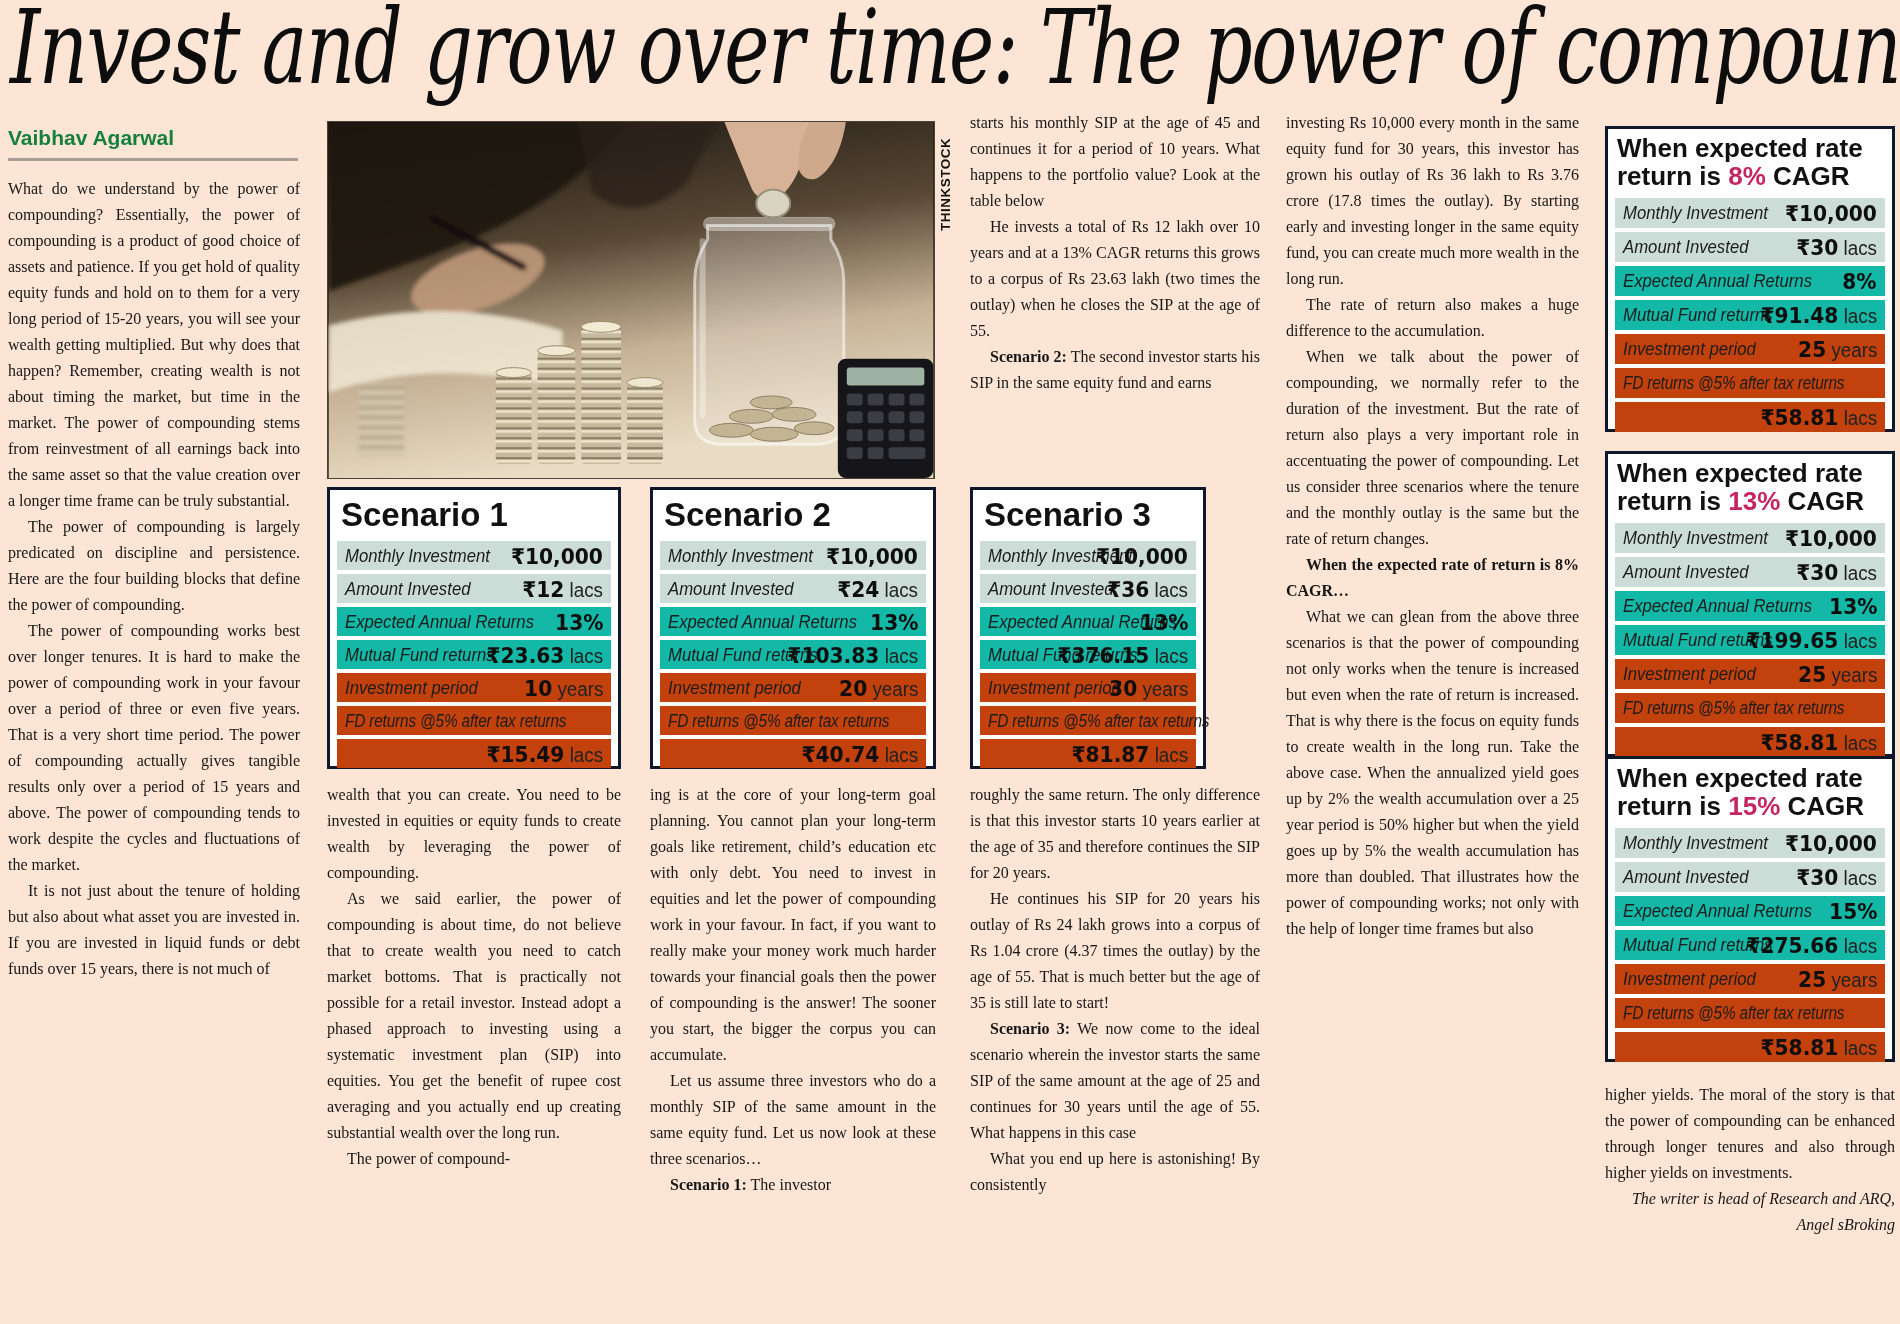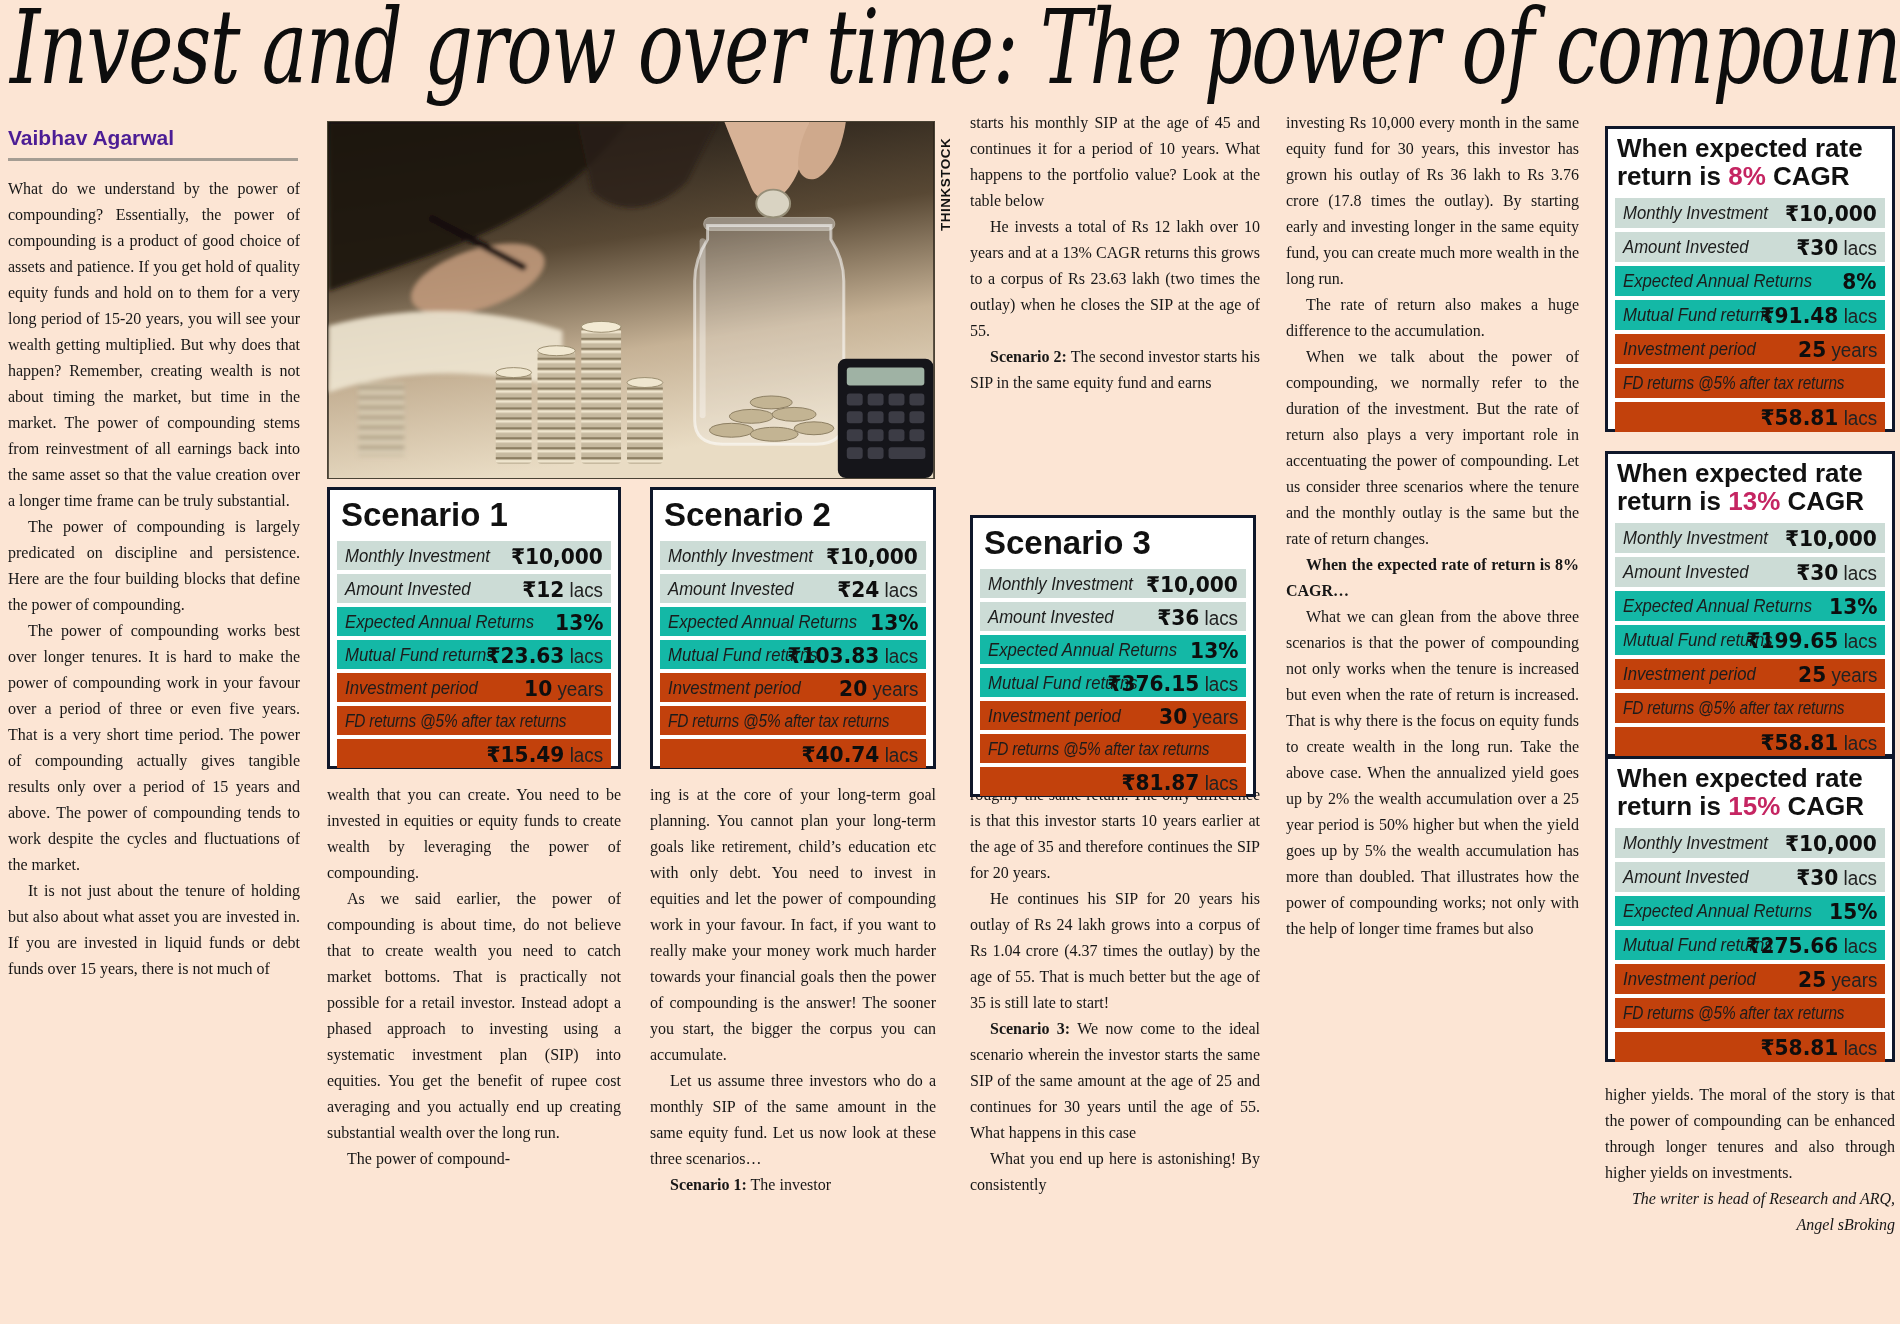--- a/index.html
+++ b/index.html
@@ -3,21 +3,21 @@
 <meta charset="utf-8">
 <style>
   html,body{margin:0;padding:0;background:#fff;}
   #page{position:relative;width:1900px;height:1324px;background:#fce5d4;overflow:hidden;
         font-family:"Liberation Serif",serif;color:#161616;}
   
   #headline{position:absolute;left:10px;top:-12px;font:italic 102px "DejaVu Serif",serif;
             color:#0d0d0d;white-space:nowrap;transform:scaleX(.75);transform-origin:left top;
             letter-spacing:-2px;}
   
-  #byline{position:absolute;left:8px;top:126px;font:700 21px "Liberation Sans",sans-serif;color:#4c1d95;}
+  #byline{position:absolute;left:8px;top:126px;font:700 21px "Liberation Sans",sans-serif;color:#15803d;}
   #byline-rule{position:absolute;left:8px;top:158px;width:290px;height:3px;background:#a59d93;}
   
   .colx{position:absolute;overflow:hidden;text-align:justify;}
   .para{margin:0;font-size:16px;line-height:26px;}
   .para.indent{text-indent:20px;}
   .para.boldp{font-weight:700;}
   .para.credit{font-style:italic;text-align:right;text-indent:0;}
   .para b{font-weight:700;}
   #col1{left:8px;top:176px;width:292px;height:1146px;}
   #col2{left:327px;top:782px;width:294px;height:540px;}
@@ -31,21 +31,21 @@
          box-sizing:border-box;background:#2a2018;}
   #photo svg{display:block;}
   #credit{position:absolute;left:938px;top:121px;height:110px;writing-mode:vertical-rl;
           transform:rotate(180deg);font:700 13.5px "Liberation Sans",sans-serif;color:#111;
           letter-spacing:.5px;}
   
   .tbl{position:absolute;background:#fff;border:3px solid #0f172a;box-sizing:border-box;
        padding:5px 7px;}
   #t0{left:327px;top:487px;width:294px;height:282px;}
   #t1{left:650px;top:487px;width:286px;height:282px;}
-  #t2{left:970px;top:487px;width:286px;height:282px;margin-top:28px;}
+  #t2{left:970px;top:487px;width:236px;height:282px;}
   #t3{left:1605px;top:126px;width:290px;height:306px;}
   #t4{left:1605px;top:451px;width:290px;height:306px;}
   #t5{left:1605px;top:756px;width:290px;height:306px;}
   .tbl-title{color:#111;}
   .tbl-title.big{font:700 33px/1.1 "Liberation Sans",sans-serif;margin:2px 4px 8px;}
   .tbl-title.small{font:700 26px/1.07 "Liberation Sans",sans-serif;margin:1px 2px 7px;}
   .accent{color:#c52562;}
   .trow{position:relative;min-height:29px;margin-bottom:4px;}
   #t3 .trow,#t4 .trow,#t5 .trow{min-height:30px;}
   .trow:last-child{margin-bottom:0;padding-left:45px;}

